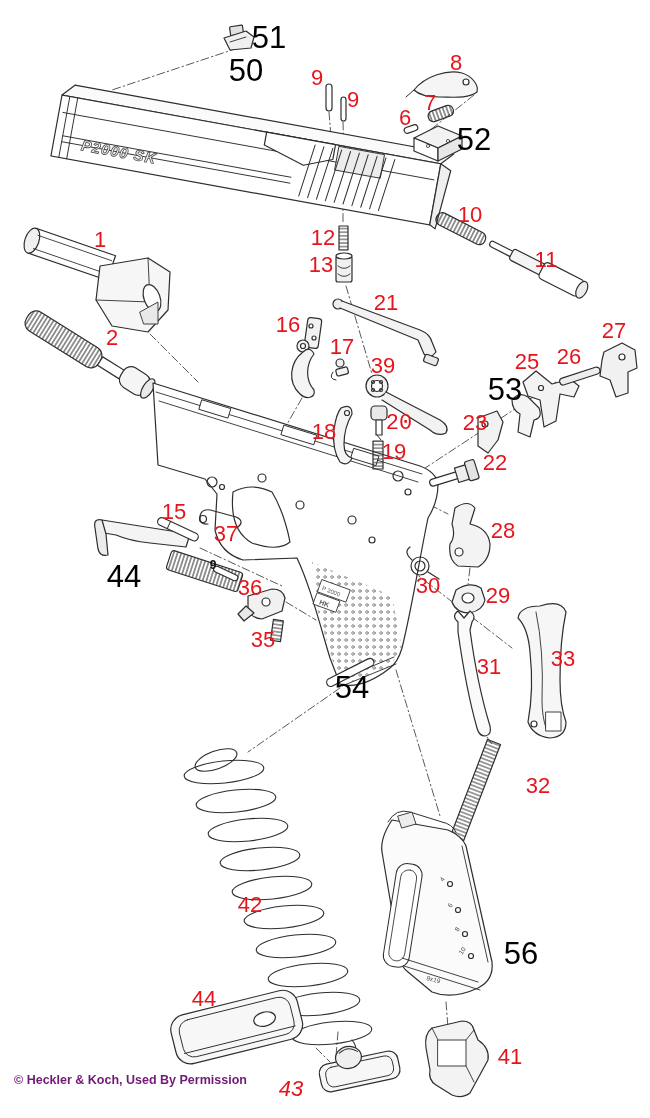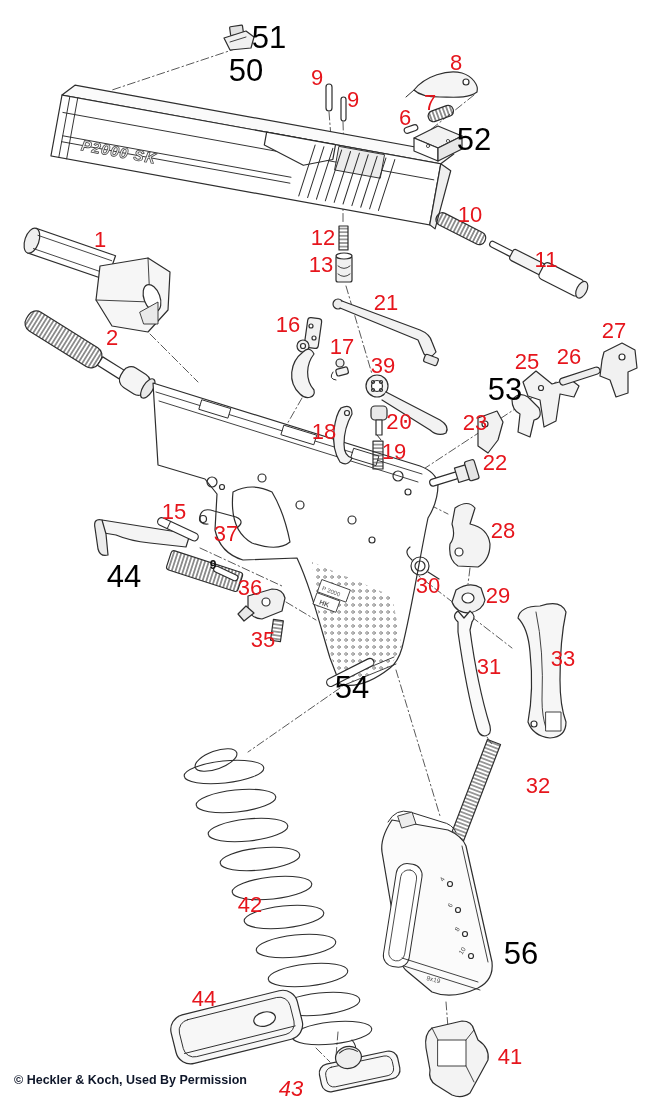--- a/index.html
+++ b/index.html
@@ -5,21 +5,21 @@
   html,body{margin:0;padding:0;background:#fff;}
   #canvas{position:relative;width:650px;height:1118px;background:#fff;overflow:hidden;
           font-family:"Liberation Sans",sans-serif;}
   #art{position:absolute;left:0;top:0;}
   #labels{position:absolute;left:0;top:0;width:650px;height:1118px;pointer-events:none;}
   .part-label{position:absolute;transform:translate(-50%,-50%);font-family:"Liberation Sans",sans-serif;
               line-height:1;white-space:nowrap;}
   .part-label.red{color:var(--red,#e6151c);font-size:22px;font-weight:400;}
   .part-label.black{color:var(--black,#000);font-size:31px;font-weight:400;}
   .part-label.small{font-size:12px;font-weight:700;color:#111;}
-  #copyright{position:absolute;left:14px;top:1073px;font-size:12.5px;font-weight:700;color:#0f172a;
+  #copyright{position:absolute;left:14px;top:1073px;font-size:12.5px;font-weight:700;color:#701a75;
              font-family:"Liberation Sans",sans-serif;}
 </style>
 </head>
 <body>
 
 <div id="canvas">
 
 <svg id="art" width="650" height="1118" viewBox="0 0 650 1118" stroke="#2e2e2e" stroke-width="1.2" fill="none" stroke-linejoin="round" stroke-linecap="round">
   <defs>
     <pattern id="stripesV" width="3.6" height="12" patternUnits="userSpaceOnUse">

